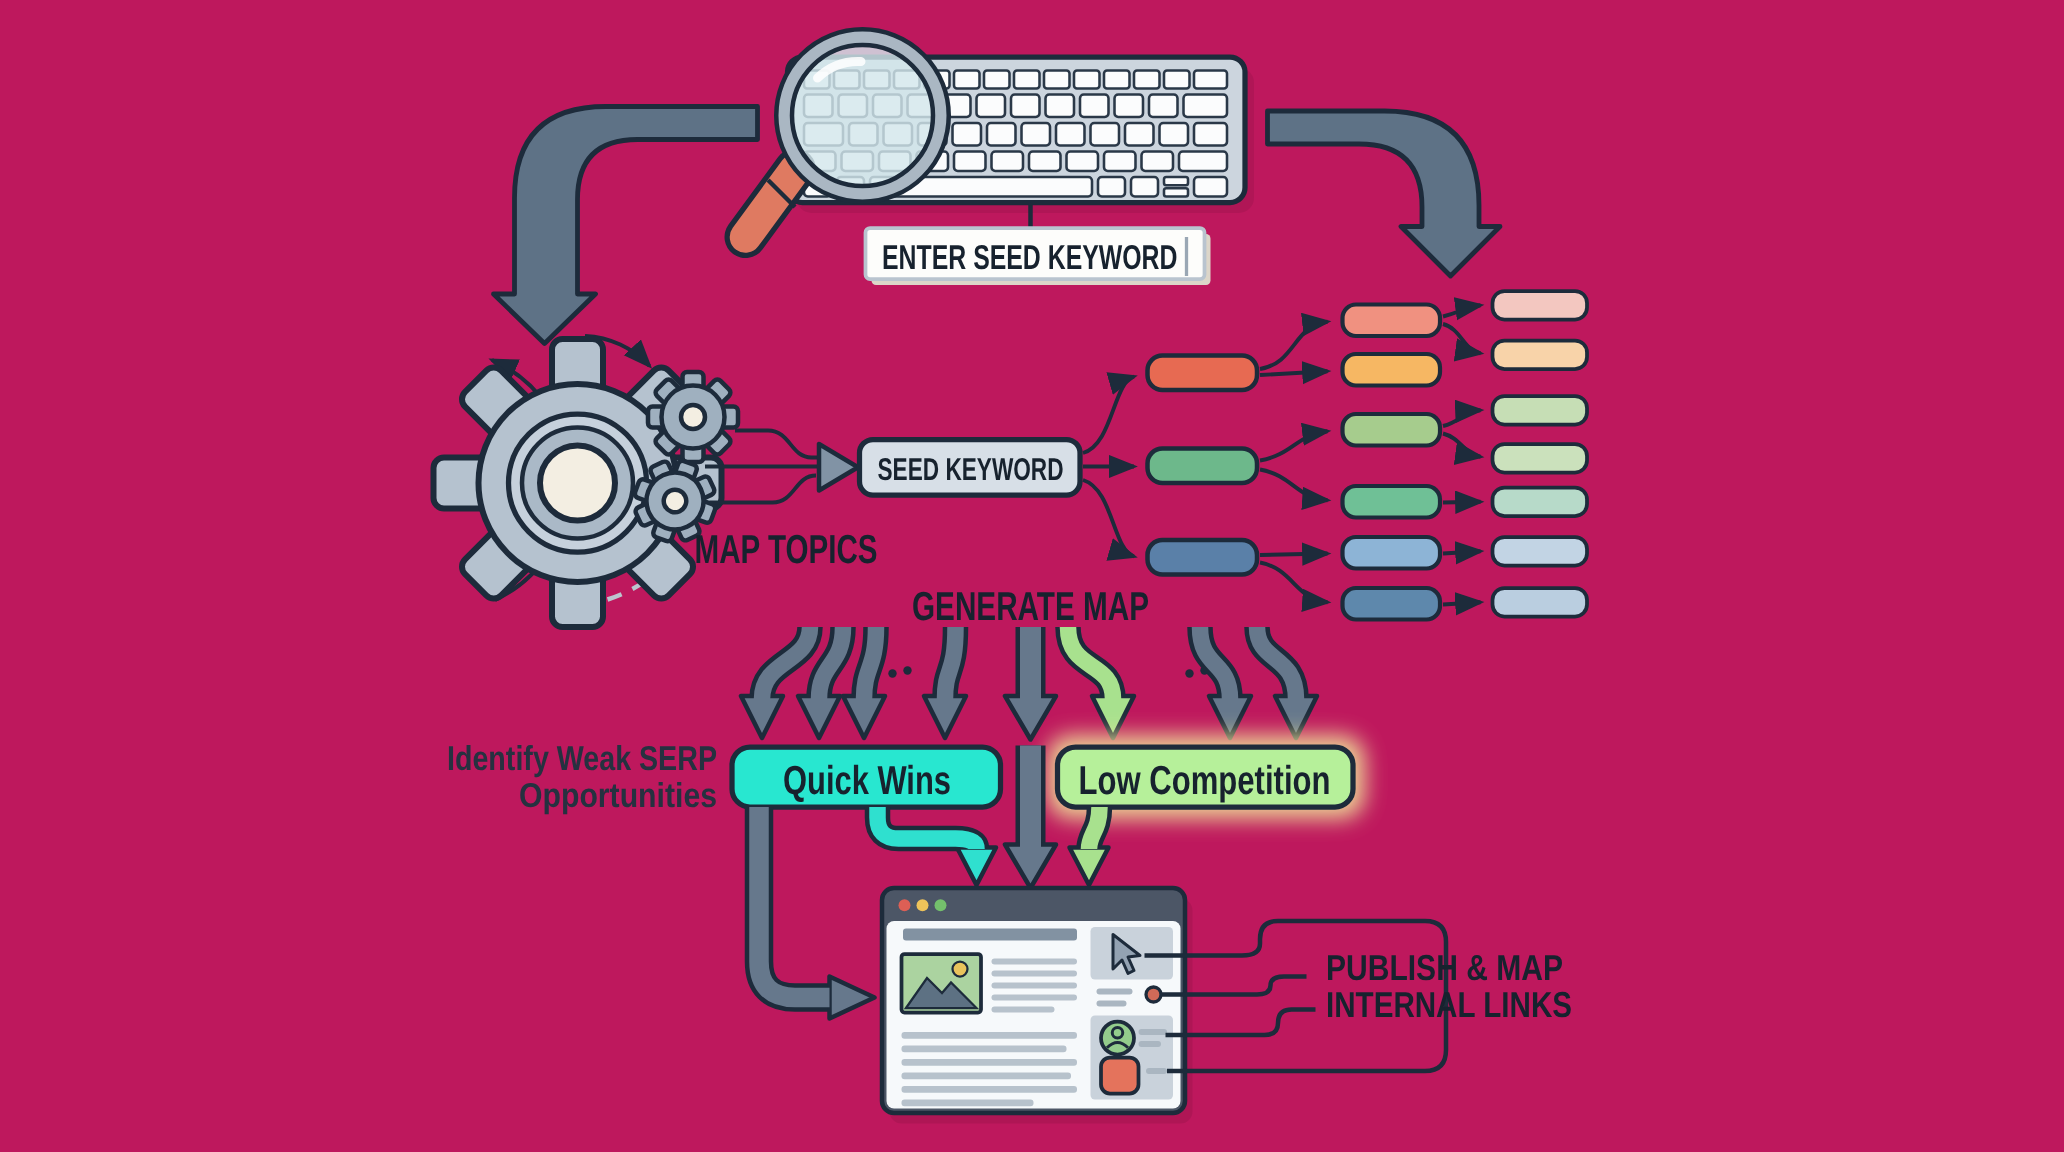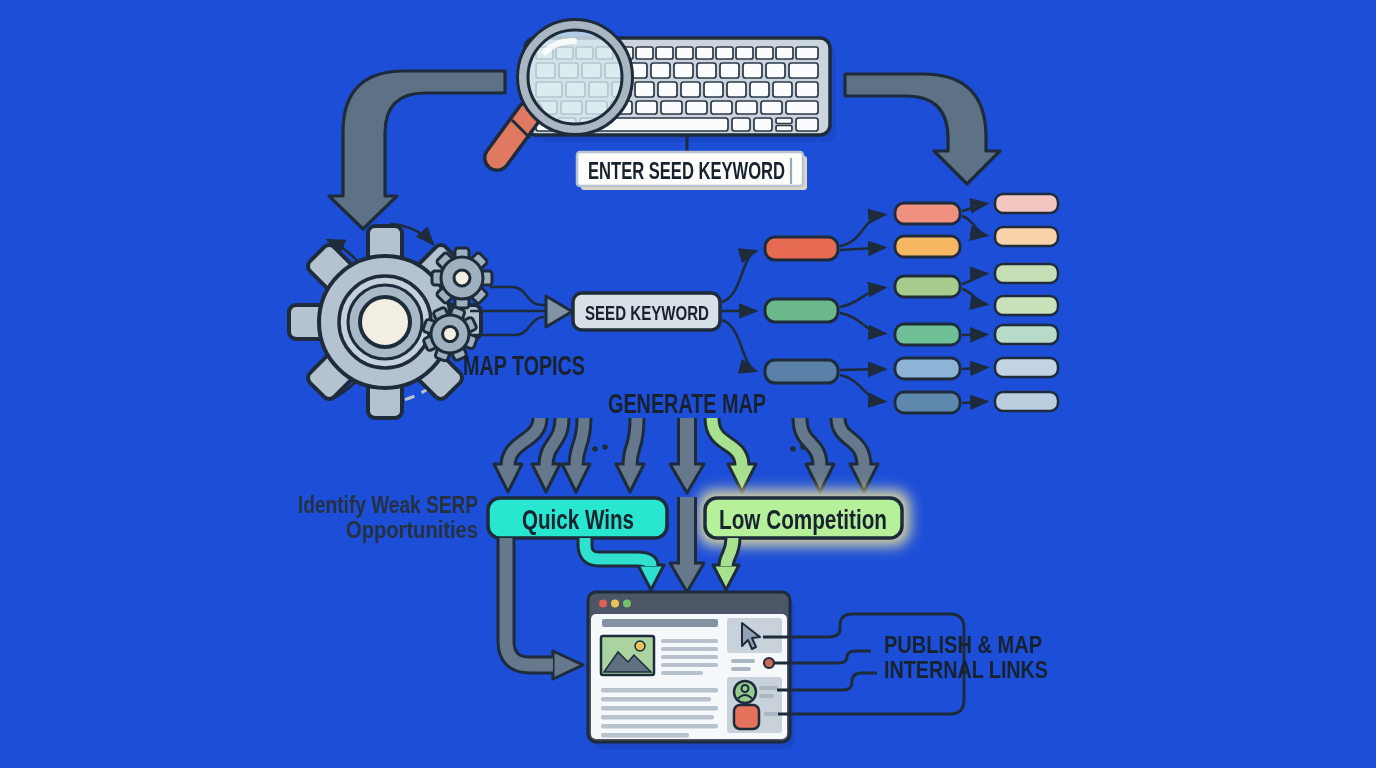--- a/index.html
+++ b/index.html
@@ -1,16 +1,16 @@
 <!DOCTYPE html>
 <html><head>
 <meta charset="utf-8">
 <style>
   html,body{margin:0;padding:0;background:#e9e4d8;}
-  .canvas{position:relative;width:1376px;height:768px;overflow:hidden;background:#1d4ed8;}
+  .canvas{position:relative;width:1376px;height:768px;overflow:hidden;background:#be185d;}
   svg{position:absolute;left:0;top:0;}
   text{font-family:"Liberation Sans","DejaVu Sans",sans-serif;fill:#17222e;}
   .bold{font-weight:bold;}
   .semi{font-weight:600;fill:#263140;}
   .edge{stroke:#1d2b3b;stroke-width:2.6;fill:none;}
   .under{stroke:#1d2b3b;fill:none;stroke-linecap:butt;}
   .callout{stroke:#1d2b3b;stroke-width:3;fill:none;}
   .outl{stroke:#1d2b3b;}
 </style>
 </head>

